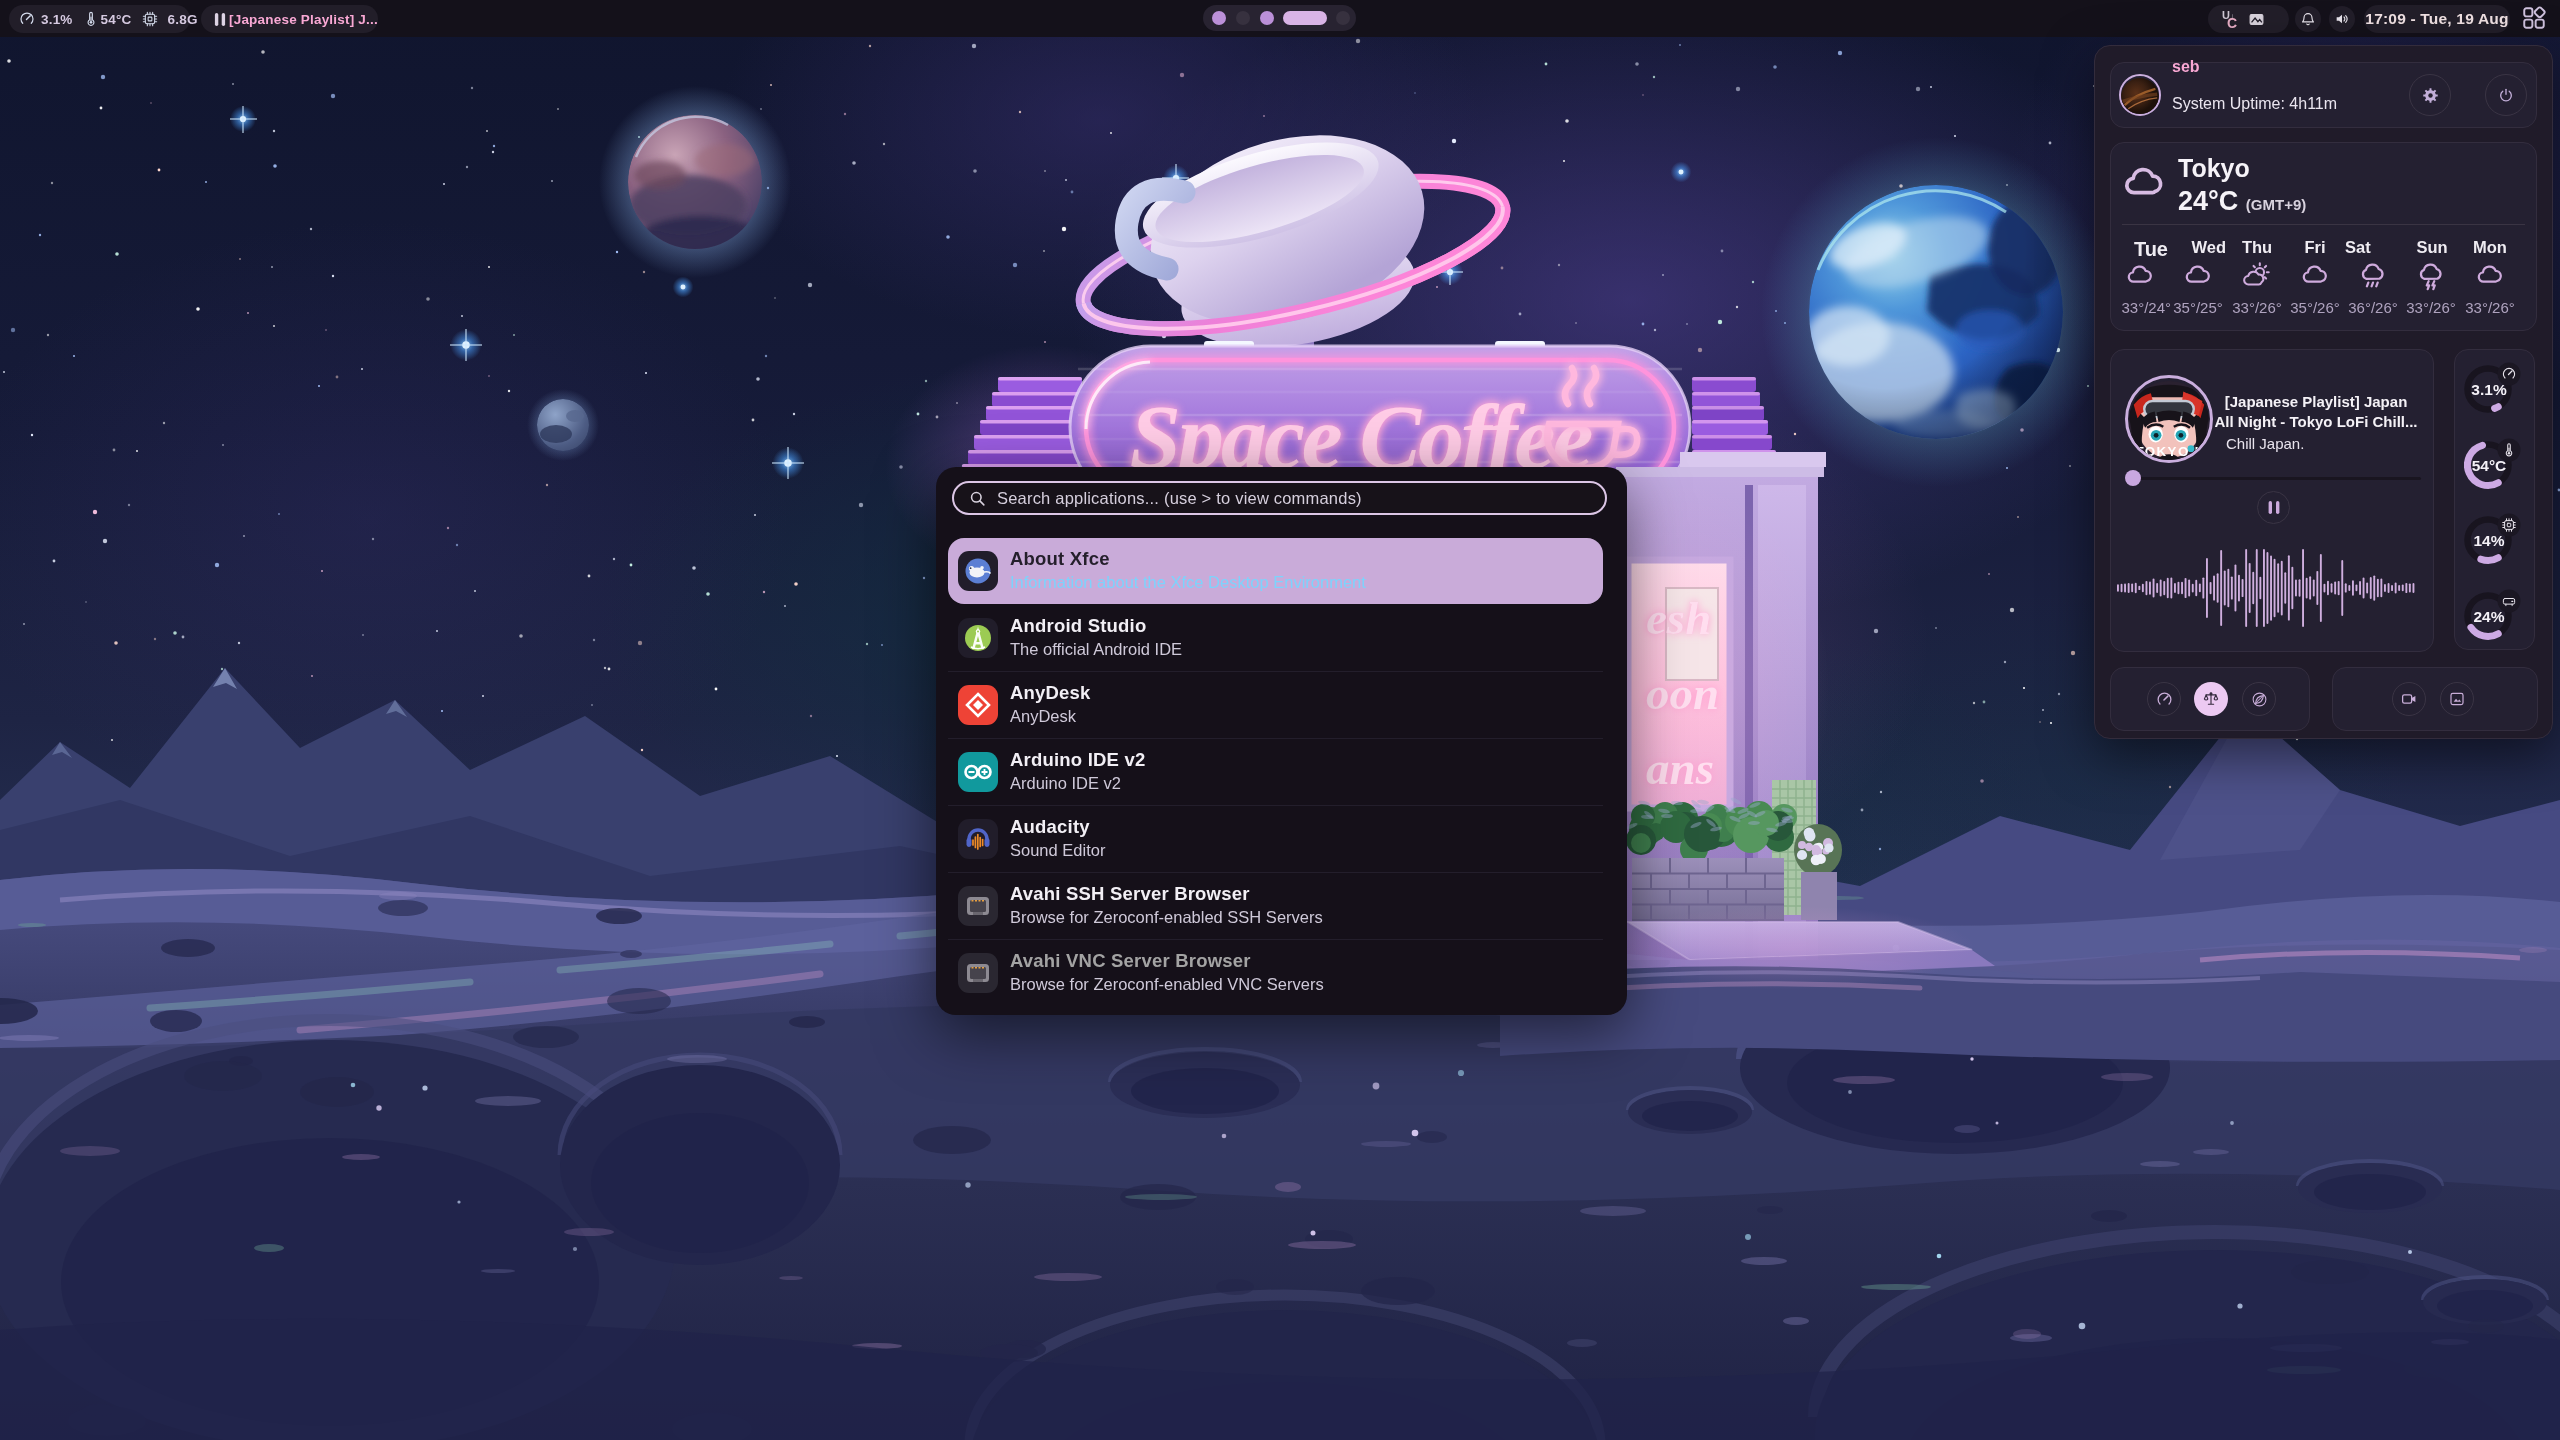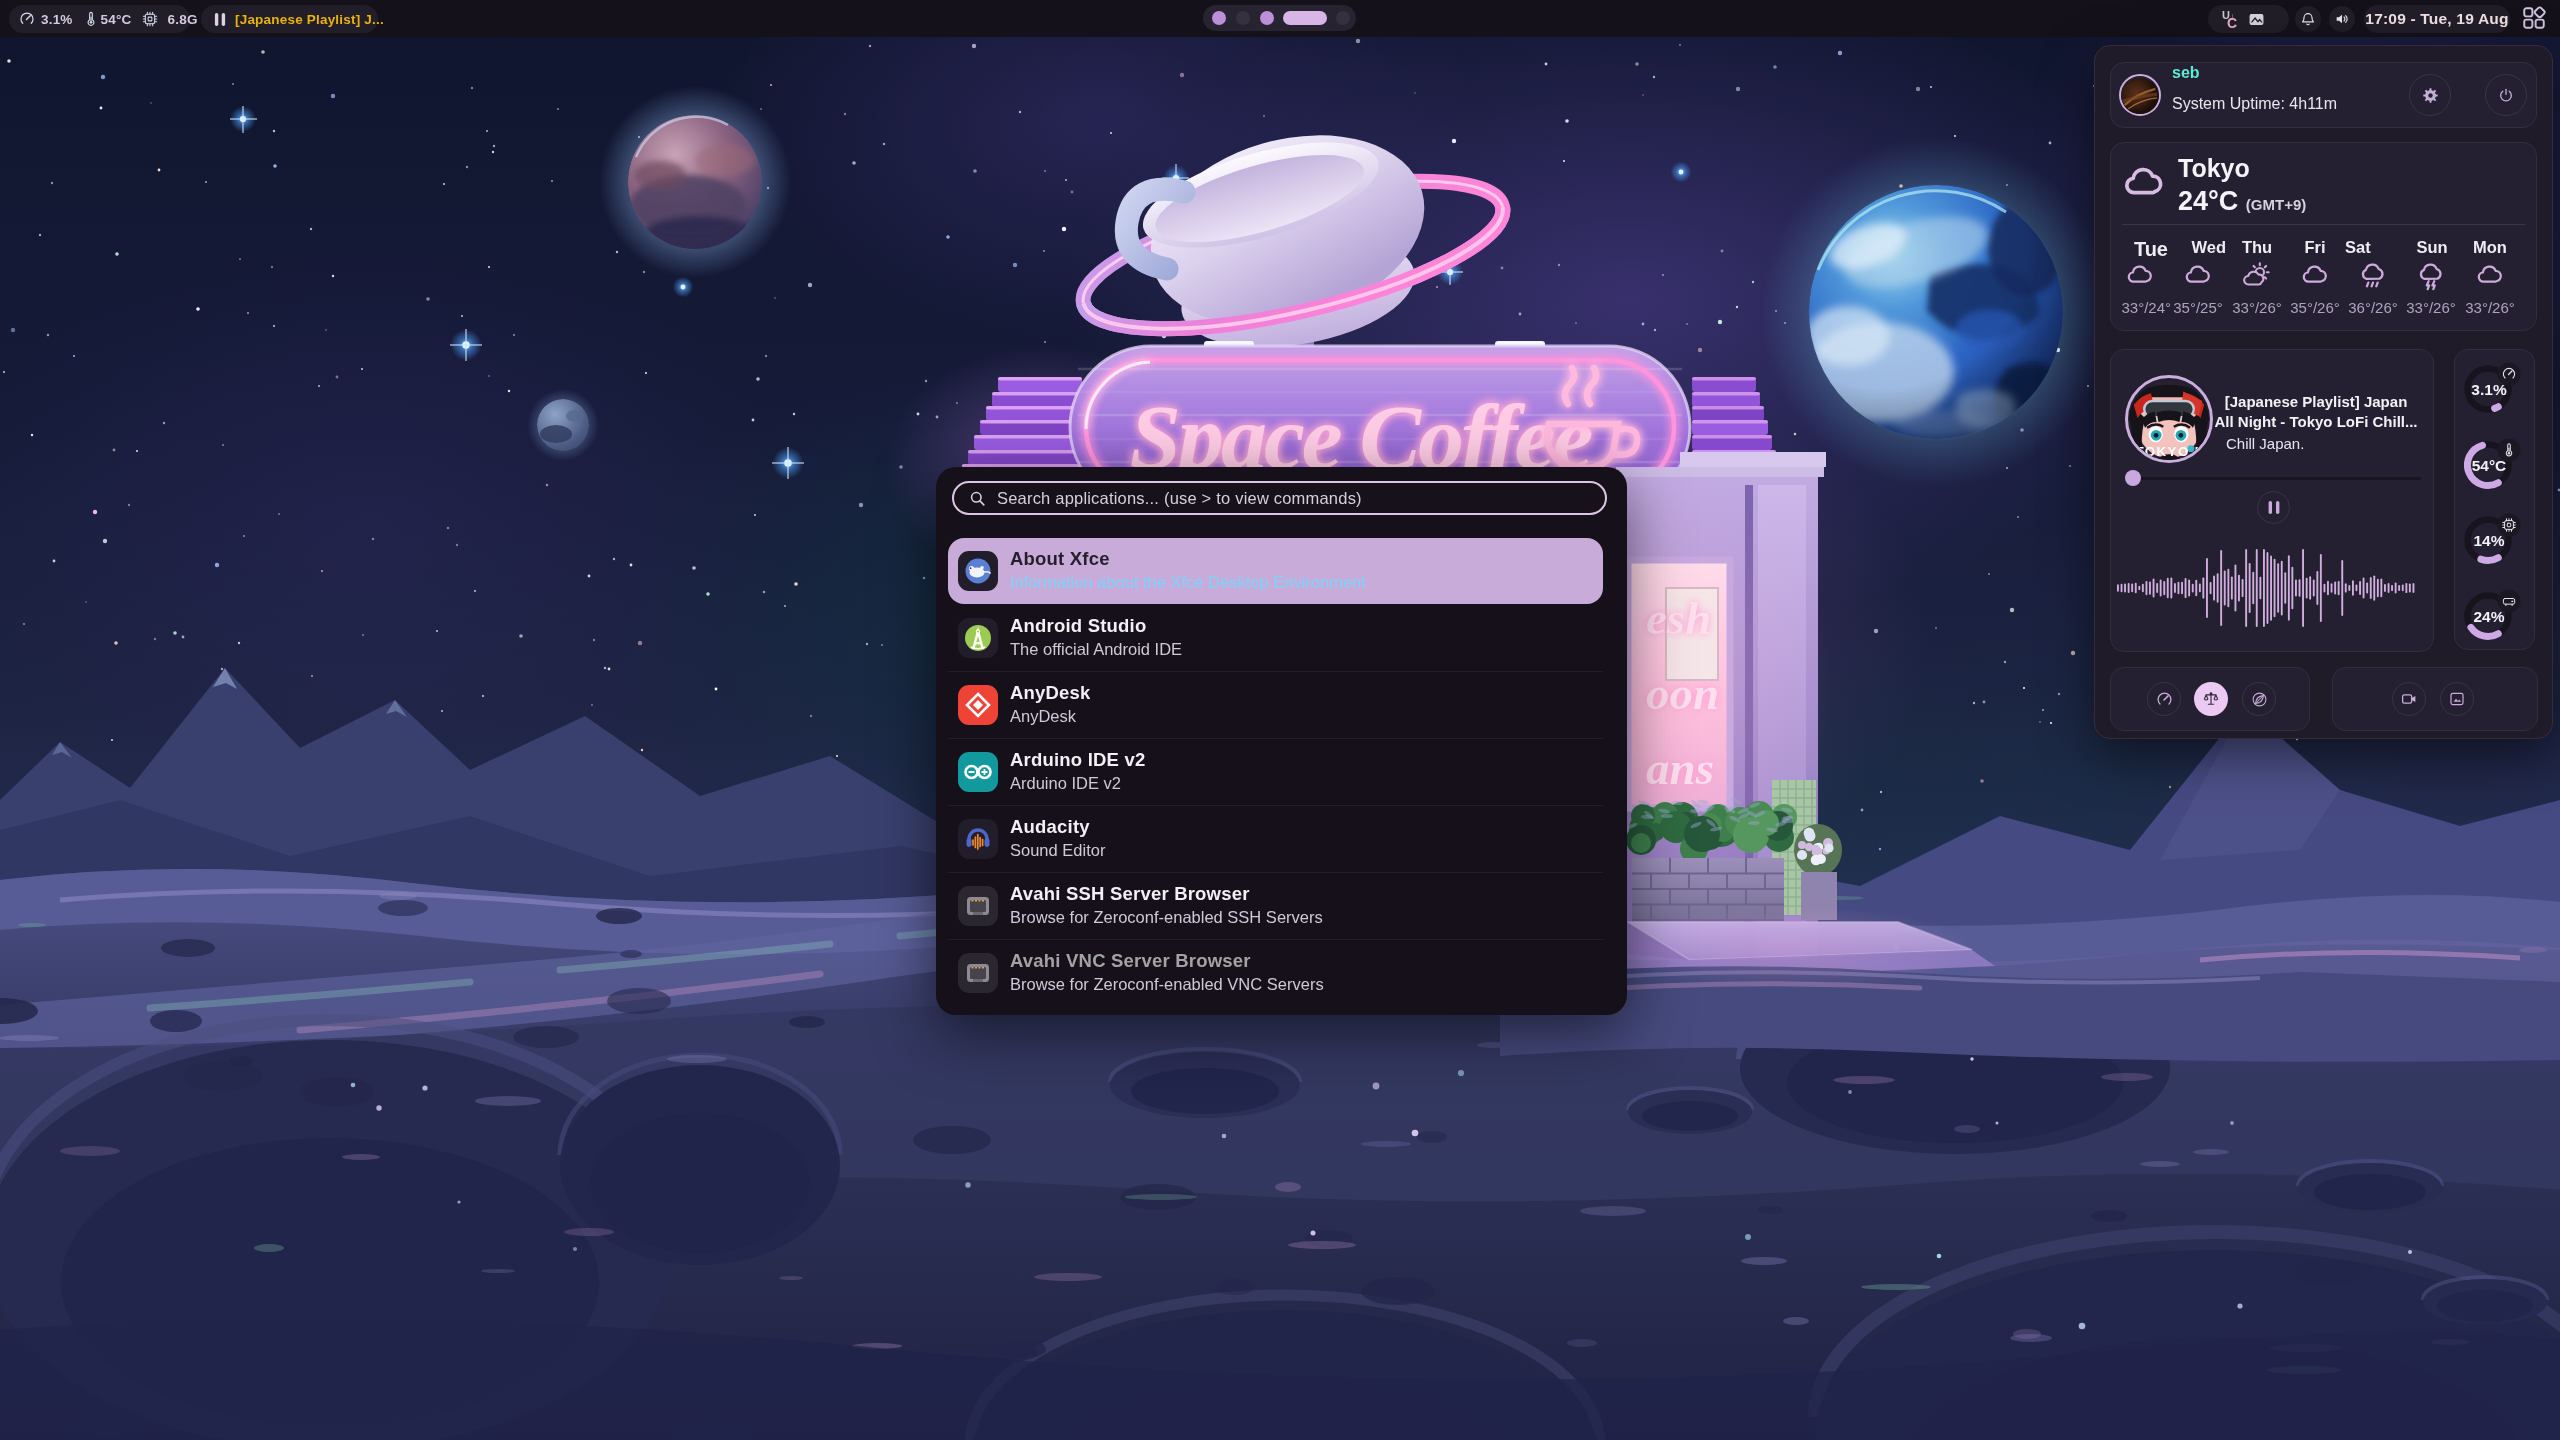--- a/index.html
+++ b/index.html
@@ -1078,21 +1078,21 @@
     </span>
     <span class="pt" style="margin-left:10px">6.8G</span>
     </div>
 <div class="pill" style="left:201px;top:5px;width:177px;height:28px;">
       <span style="margin-left:13px;display:flex">
       <svg width="12" height="13" viewBox="0 0 12 13">
         <rect x="0.8999999999999999" y="0" width="3.4" height="13" rx="1.7" fill="#ddd3e4"></rect>
         <rect x="7.7" y="0" width="3.4" height="13" rx="1.7" fill="#ddd3e4"></rect>
       </svg>
     </span>
-      <span class="pt" style="margin-left:9px;color:#eab308;">[Japanese Playlist] J...</span>
+      <span class="pt" style="margin-left:3px;color:#f9a8d4;">[Japanese Playlist] J...</span>
     </div>
 <div style="position:absolute;left:1203px;top:5px;width:153px;height:26px;border-radius:13px;background:#282331;"></div>
 <div style="position:absolute;left:1212px;top:11px;width:14px;height:14px;border-radius:7px;background:#bb90d8;"></div>
 <div style="position:absolute;left:1236px;top:11px;width:14px;height:14px;border-radius:7px;background:#37313f;"></div>
 <div style="position:absolute;left:1260px;top:11px;width:14px;height:14px;border-radius:7px;background:#bb90d8;"></div>
 <div style="position:absolute;left:1283px;top:11px;width:44px;height:14px;border-radius:7px;background:#d9b4e6;"></div>
 <div style="position:absolute;left:1336px;top:11px;width:14px;height:14px;border-radius:7px;background:#37313f;"></div>
 <div class="pill" style="left:2208px;top:5px;width:81px;height:28px;">
       <span style="margin-left:14px;position:relative;width:16px;height:18px;">
         <span style="position:absolute;left:0;top:-1px;font-size:11px;color:#cfc8d4;font-weight:bold">U<span style="font-size:8px">↓</span></span>
@@ -1244,21 +1244,21 @@
         </radialGradient>
       </defs>
 <g clip-path="url(#ava)">
         <rect width="42" height="42" fill="url(#avg)"></rect>
 <path d="M4 30 Q16 18 38 12" stroke="#b06a30" stroke-width="2.5" fill="none" opacity="0.8"></path>
 <path d="M2 26 Q18 20 40 18" stroke="#7a4520" stroke-width="4" fill="none" opacity="0.6"></path>
 <path d="M8 34 Q22 24 40 22" stroke="#d8884a" stroke-width="1.4" fill="none" opacity="0.7"></path>
 </g>
     </svg>
   </div>
-<div style="position:absolute;left:2172px;top:64px;font-size:16px;font-weight:bold;color:#5eead4">seb</div>
+<div style="position:absolute;left:2172px;top:58px;font-size:16px;font-weight:bold;color:#f9a8d4">seb</div>
 <div style="position:absolute;left:2172px;top:95px;font-size:16px;color:#eae5ef">System Uptime: 4h11m</div>
 <div class="cbtn" style="left:2409px;top:74px;">
     <svg width="17" height="17" viewBox="0 0 24 24">
       <polygon points="19.46,10.55 22.21,10.66 22.21,13.34 19.46,13.45 18.30,16.25 20.17,18.27 18.27,20.17 16.25,18.30 13.45,19.46 13.34,22.21 10.66,22.21 10.55,19.46 7.75,18.30 5.73,20.17 3.83,18.27 5.70,16.25 4.54,13.45 1.79,13.34 1.79,10.66 4.54,10.55 5.70,7.75 3.83,5.73 5.73,3.83 7.75,5.70 10.55,4.54 10.66,1.79 13.34,1.79 13.45,4.54 16.25,5.70 18.27,3.83 20.17,5.73 18.30,7.75" fill="#c2aed8"></polygon>
       <circle cx="12" cy="12" r="6.8" fill="#c2aed8"></circle>
       <circle cx="12" cy="12" r="3.1" fill="#241f2e"></circle>
     </svg>
   </div>
 <div class="cbtn" style="left:2485px;top:74px;">
     <svg width="16" height="16" viewBox="0 0 24 24" fill="none" stroke="#c2aed8" stroke-width="2" stroke-linecap="round">

